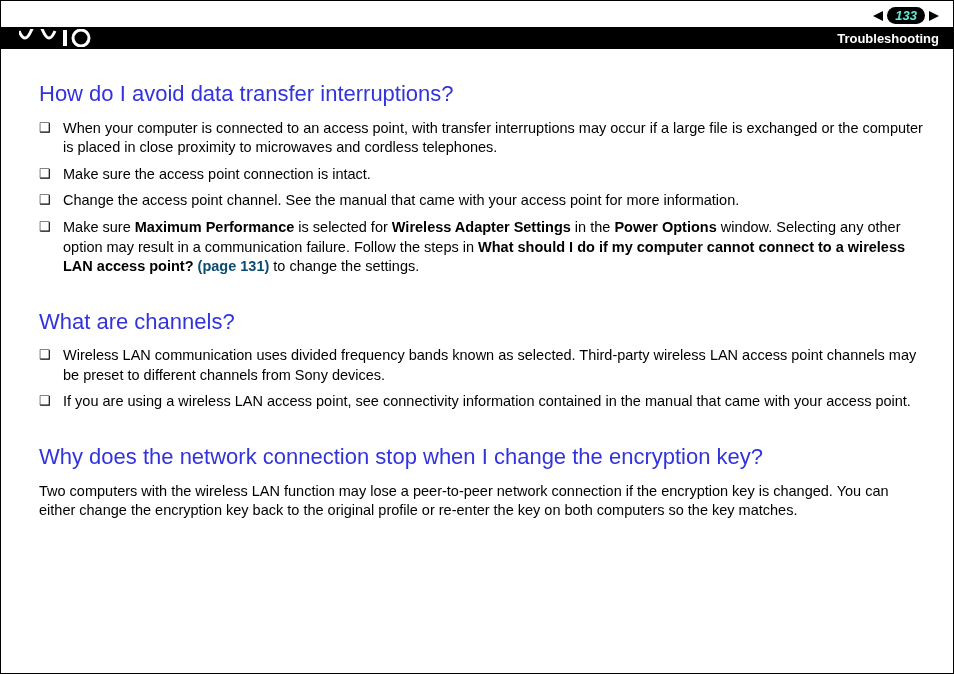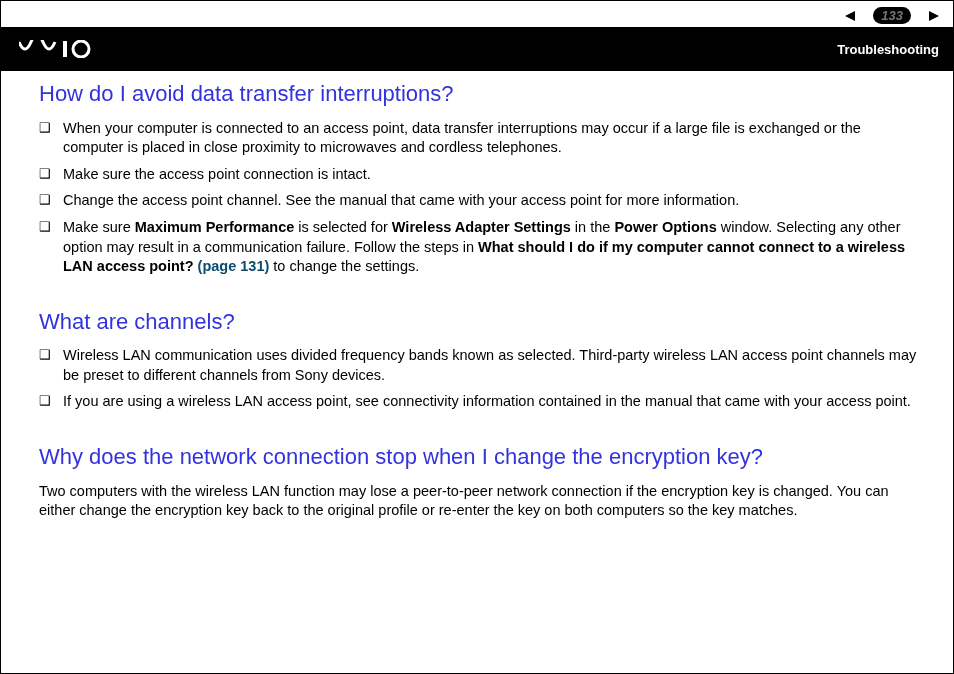--- a/index.html
+++ b/index.html
@@ -11,22 +11,22 @@
     position: relative;
     border: 1px solid #000;
     overflow: hidden;
   }
   .page-nav {
     position: absolute;
     top: 6px;
     right: 14px;
     display: flex;
     align-items: center;
-    gap: 18px;
-    color: #737373;
+    gap: 4px;
+    color: #5eead4;
     font-style: italic;
     font-weight: bold;
     font-size: 13px;
   }
   .page-nav .bubble {
     background: #000;
     border-radius: 10px;
     padding: 1px 8px;
     display: inline-flex;
     align-items: center;
@@ -35,21 +35,21 @@
     width: 0; height: 0;
     border-top: 5px solid transparent;
     border-bottom: 5px solid transparent;
   }
   .arrow-left { border-right: 10px solid #000; }
   .arrow-right { border-left: 10px solid #000; }
   .header-bar {
     position: absolute;
     top: 26px;
     left: 0; right: 0;
-    height: 44px;
+    height: 22px;
     background: #000;
     color: #fff;
     display: flex;
     align-items: center;
     justify-content: space-between;
     padding: 0 14px 0 18px;
   }
   .logo {
     font-family: Arial, sans-serif;
     font-weight: bold;
@@ -121,21 +121,21 @@
       <circle cx="62" cy="9" r="8" stroke="#fff" stroke-width="3" fill="none"></circle>
     </svg>
   </div>
   <div class="section-label">Troubleshooting</div>
 </div>
 
 <div class="content">
 
   <h2>How do I avoid data transfer interruptions?</h2>
   <ul>
-    <li>When your computer is connected to an access point, data transfer interruptions may occur if a large file is exchanged or the computer is placed in close proximity to microwaves and cordless telephones.</li>
+    <li>When your computer is connected to an access point, with transfer interruptions may occur if a large file is exchanged or the computer is placed in close proximity to microwaves and cordless telephones.</li>
     <li>Make sure the access point connection is intact.</li>
     <li>Change the access point channel. See the manual that came with your access point for more information.</li>
     <li><span>Make sure </span><span class="b">Maximum Performance</span><span> is selected for </span><span class="b">Wireless Adapter Settings</span><span> in the </span><span class="b">Power Options</span><span> window. Selecting any other option may result in a communication failure. Follow the steps in </span><span class="b">What should I do if my computer cannot connect to a wireless LAN access point? </span><span class="link">(page 131)</span><span> to change the settings.</span></li>
   </ul>
 
   <h2>What are channels?</h2>
   <ul>
     <li>Wireless LAN communication uses divided frequency bands known as selected. Third-party wireless LAN access point channels may be preset to different channels from Sony devices.</li>
     <li>If you are using a wireless LAN access point, see connectivity information contained in the manual that came with your access point.</li>
   </ul>

